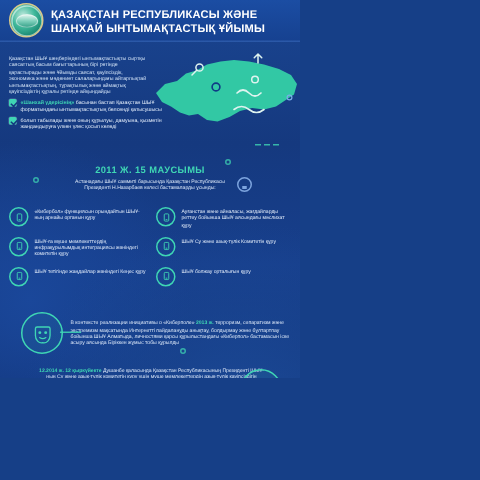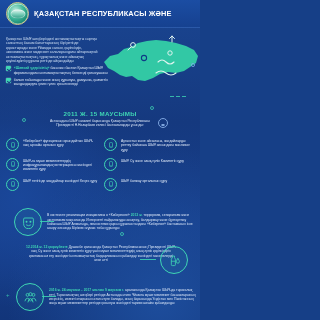--- a/index.html
+++ b/index.html
@@ -3,21 +3,21 @@
 <meta charset="utf-8">
 <style>
   html,body{margin:0;padding:0;}
   body{
     width:200px;height:320px;overflow:hidden;
     background:#163f87;
     font-family:"Liberation Sans",sans-serif;
     color:#ffffff;
     position:relative;
   }
-  .sheet{position:relative;width:200px;height:320px;overflow:hidden;
+  .sheet{position:relative;width:200px;height:252px;overflow:hidden;
     background:
       radial-gradient(circle at 160px 300px, #1d4d9c 0%, rgba(29,77,156,0) 45%),
       radial-gradient(circle at 20px 200px, #1a479a 0%, rgba(26,71,154,0) 40%),
       linear-gradient(180deg,#1a4591 0%,#15397f 38%,#173f8c 70%,#12357a 100%);
   }
 
   
   .header{
     position:relative;height:28px;
     background:linear-gradient(180deg,#1b4da3 0%,#164190 100%);
@@ -122,20 +122,21 @@
 </style>
 </head>
 <body>
 
 <div class="sheet">
 
   <div class="header">
     <div class="emblem"></div>
     <div class="title">
       <span>ҚАЗАҚСТАН РЕСПУБЛИКАСЫ ЖӘНЕ</span>
+      <span>ШАНХАЙ ЫНТЫМАҚТАСТЫҚ ҰЙЫМЫ</span>
     </div>
   </div>
 
   <div class="map-wrap">
     <svg viewBox="0 0 104 58" xmlns="http://www.w3.org/2000/svg" aria-hidden="true">
       <path d="M6 30 L12 24 L20 22 L26 17 L33 15 L40 11 L49 9 L58 8 L68 9 L78 11 L88 14 L96 18 L100 24
                L98 31 L92 35 L86 39 L78 41 L70 40 L62 42 L55 46 L47 49 L40 48 L34 44 L28 45 L22 43
                L16 39 L10 36 Z" fill="#35d6a8" opacity="0.95"></path>
       <circle cx="46" cy="26" r="2.6" fill="none" stroke="#0f3a86" stroke-width="1.1"></circle>
       <circle cx="72" cy="21" r="2.2" fill="none" stroke="#e7fbf4" stroke-width="1"></circle>

